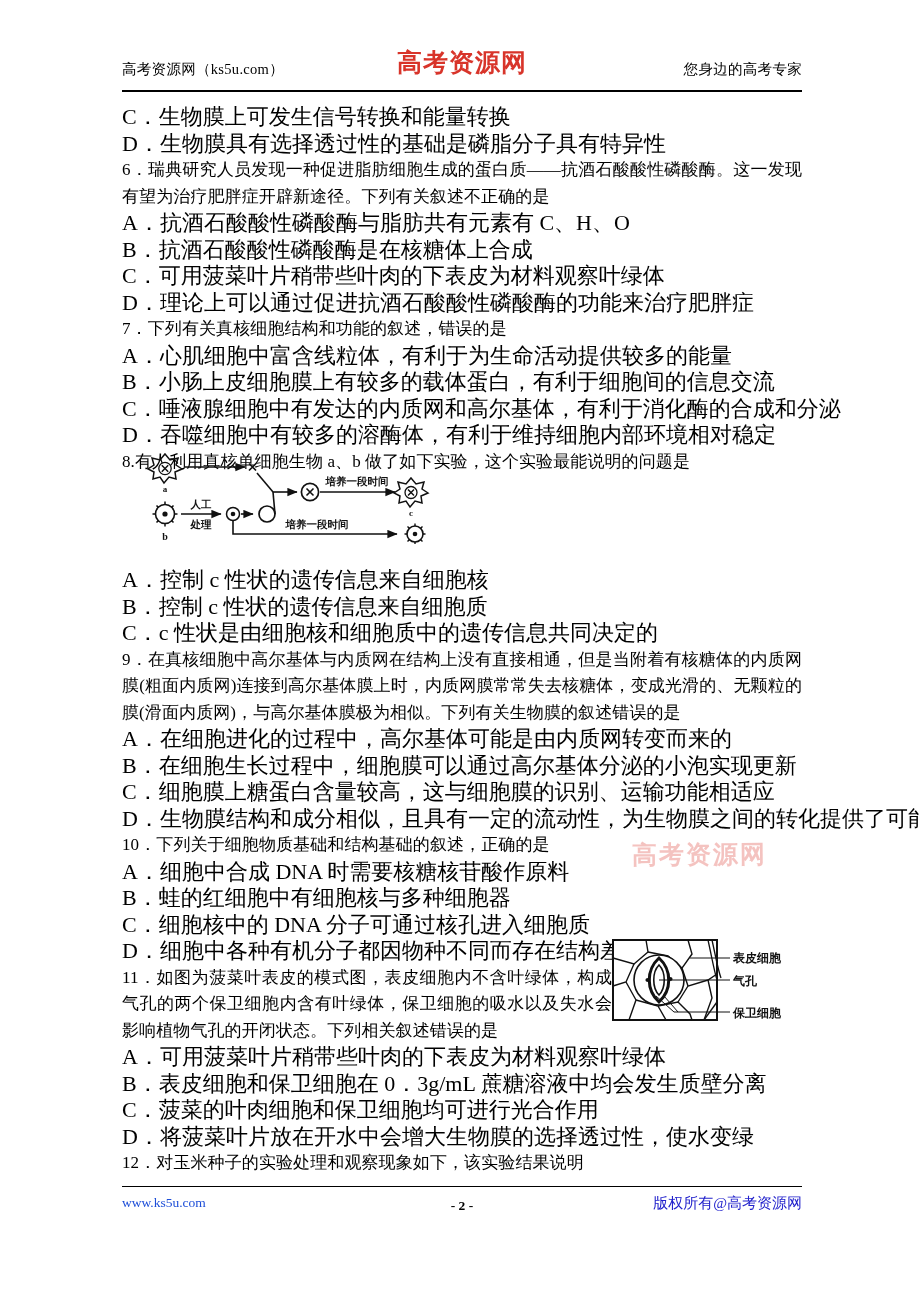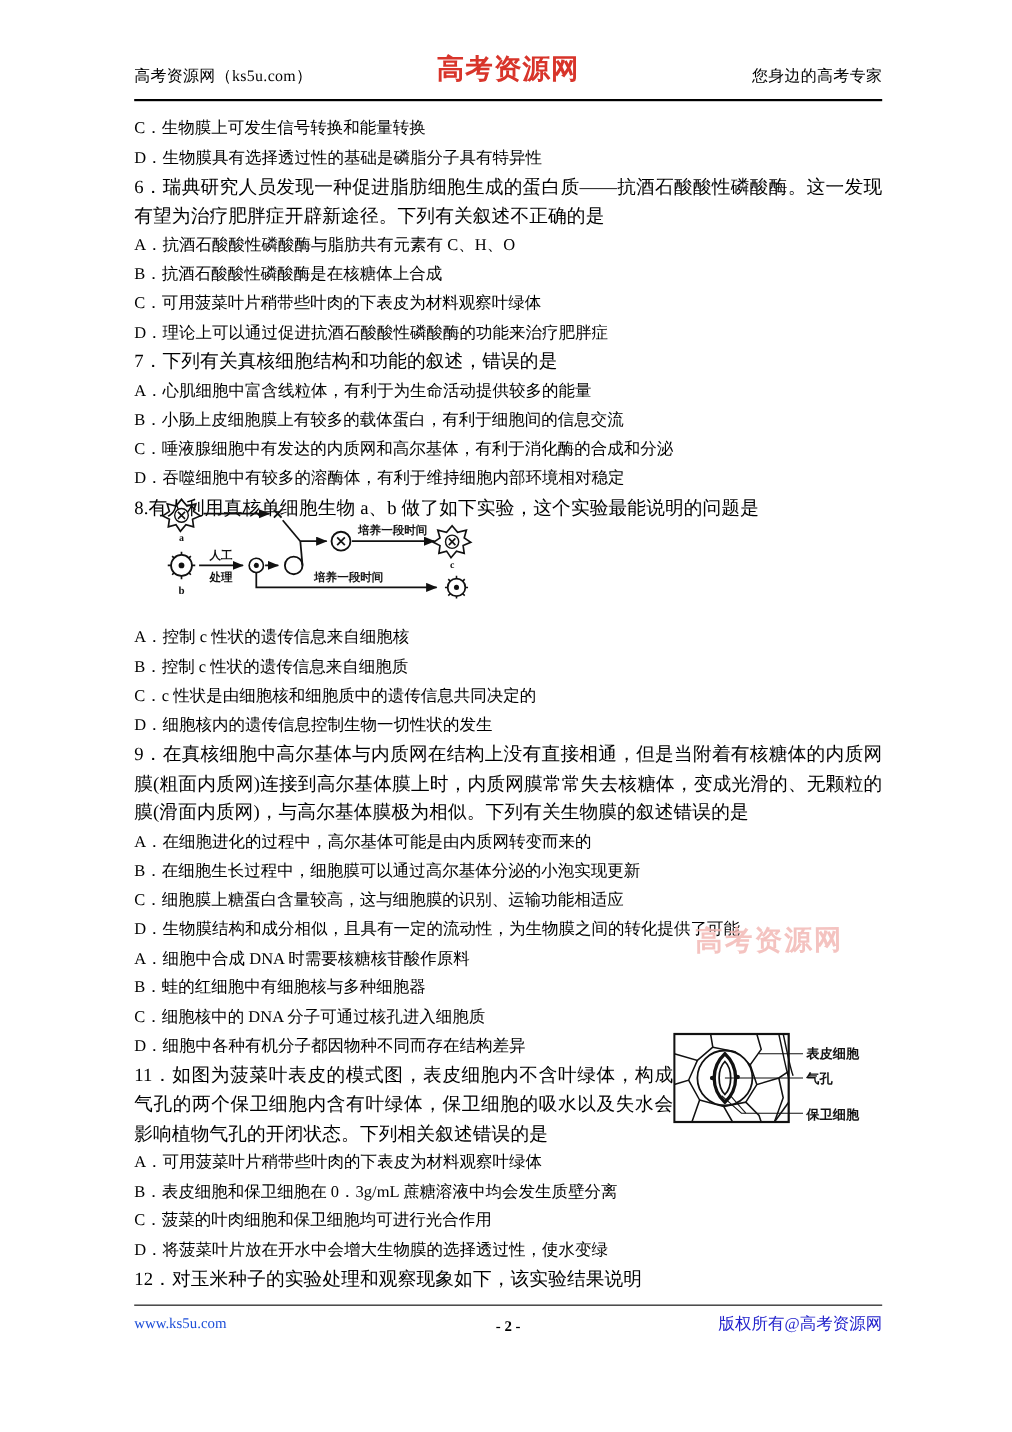--- a/index.html
+++ b/index.html
@@ -75,21 +75,21 @@
     top: 104px;
     width: 680px;
   }
   .para {
     font-size: 17px;
     line-height: 26.5px;
     text-align: justify;
     letter-spacing: 0.1px;
   }
   .opt {
-    font-size: 15px;
+    font-size: 22px;
     line-height: 26.5px;
     white-space: nowrap;
   }
 
   
   .fig1 {
     position: absolute;
     left: 145px;
     top: 452px;
     width: 290px;
@@ -196,28 +196,28 @@
     <div class="opt">C．唾液腺细胞中有发达的内质网和高尔基体，有利于消化酶的合成和分泌</div>
     <div class="opt">D．吞噬细胞中有较多的溶酶体，有利于维持细胞内部环境相对稳定</div>
 
     <div class="para">8.有人利用真核单细胞生物 a、b 做了如下实验，这个实验最能说明的问题是</div>
 
     <div style="height:92px;"></div>
 
     <div class="opt">A．控制 c 性状的遗传信息来自细胞核</div>
     <div class="opt">B．控制 c 性状的遗传信息来自细胞质</div>
     <div class="opt">C．c 性状是由细胞核和细胞质中的遗传信息共同决定的</div>
-    <div class="opt">D．细胞核内的遗传信息控制生物一切性状的发生</div>
 
     <div class="para">9．在真核细胞中高尔基体与内质网在结构上没有直接相通，但是当附着有核糖体的内质网膜(粗面内质网)连接到高尔基体膜上时，内质网膜常常失去核糖体，变成光滑的、无颗粒的膜(滑面内质网)，与高尔基体膜极为相似。下列有关生物膜的叙述错误的是</div>
     <div class="opt">A．在细胞进化的过程中，高尔基体可能是由内质网转变而来的</div>
     <div class="opt">B．在细胞生长过程中，细胞膜可以通过高尔基体分泌的小泡实现更新</div>
     <div class="opt">C．细胞膜上糖蛋白含量较高，这与细胞膜的识别、运输功能相适应</div>
     <div class="opt">D．生物膜结构和成分相似，且具有一定的流动性，为生物膜之间的转化提供了可能</div>
 
+    <div class="para">10．下列关于细胞物质基础和结构基础的叙述，正确的是</div>
     <div class="opt">A．细胞中合成 DNA 时需要核糖核苷酸作原料</div>
     <div class="opt">B．蛙的红细胞中有细胞核与多种细胞器</div>
     <div class="opt">C．细胞核中的 DNA 分子可通过核孔进入细胞质</div>
     <div class="opt">D．细胞中各种有机分子都因物种不同而存在结构差异</div>
 
     <div class="para" style="width:490px;">11．如图为菠菜叶表皮的模式图，表皮细胞内不含叶绿体，构成气孔的两个保卫细胞内含有叶绿体，保卫细胞的吸水以及失水会影响植物气孔的开闭状态。下列相关叙述错误的是</div>
     <div class="opt">A．可用菠菜叶片稍带些叶肉的下表皮为材料观察叶绿体</div>
     <div class="opt">B．表皮细胞和保卫细胞在 0．3g/mL 蔗糖溶液中均会发生质壁分离</div>
     <div class="opt">C．菠菜的叶肉细胞和保卫细胞均可进行光合作用</div>
     <div class="opt">D．将菠菜叶片放在开水中会增大生物膜的选择透过性，使水变绿</div>

